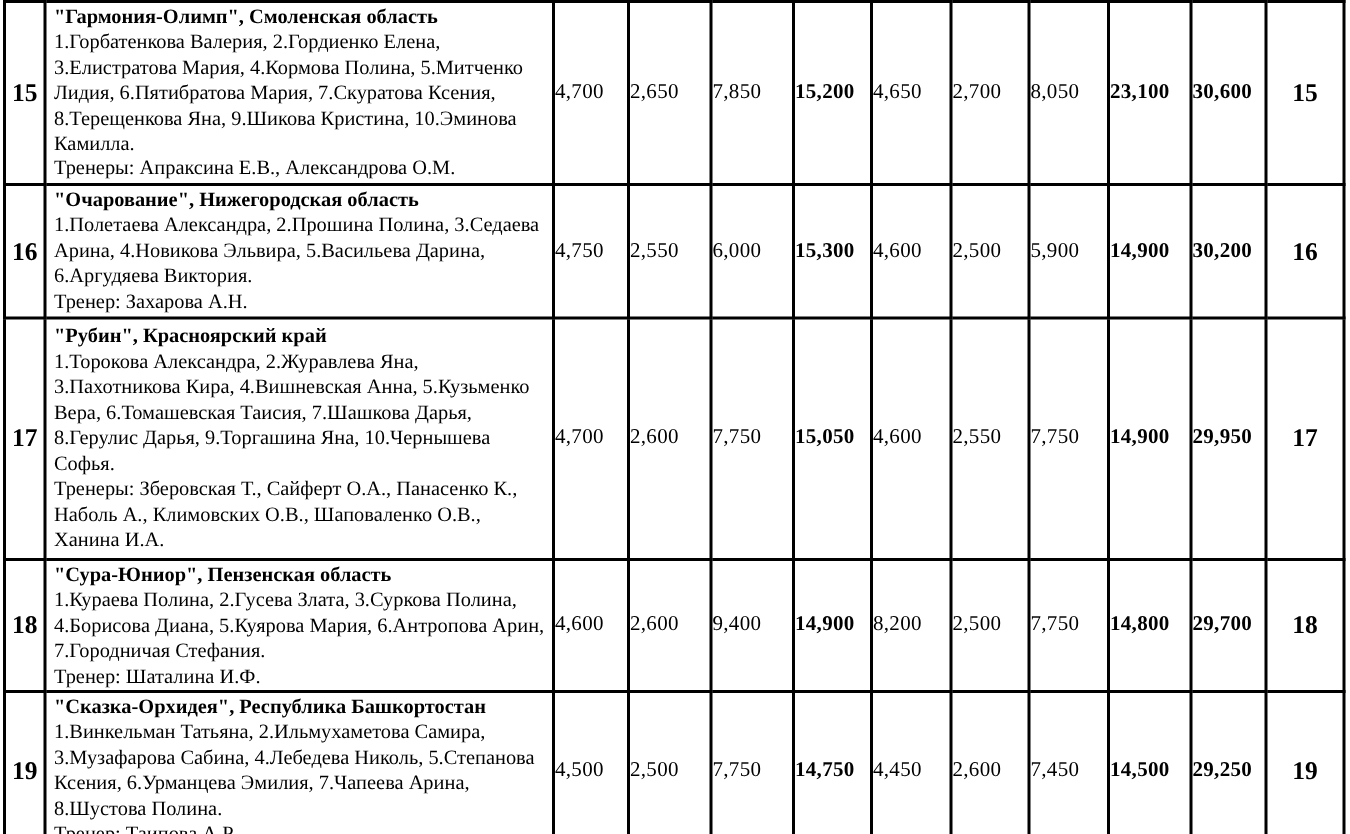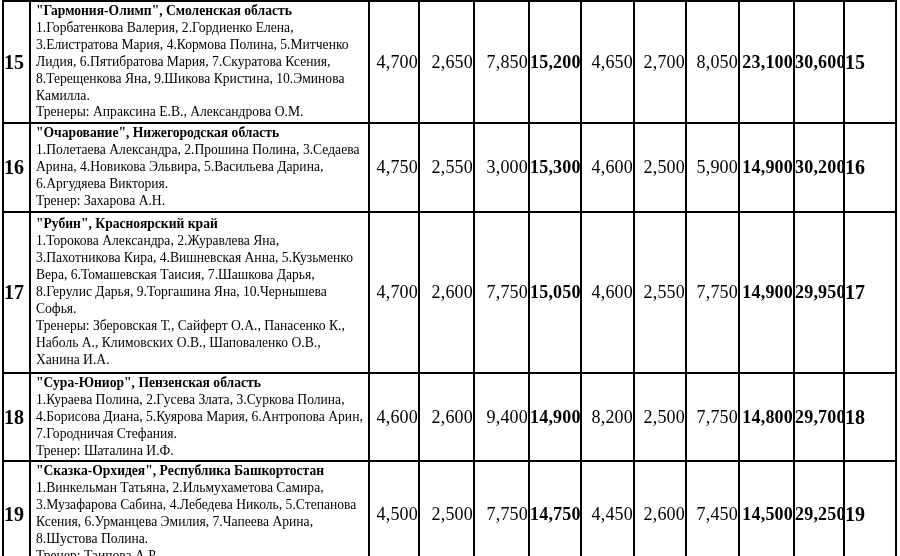--- a/index.html
+++ b/index.html
@@ -15,33 +15,34 @@
     table-layout: fixed;
     width: 893px;
     margin-left: 2px;
   }
   td {
     border: 2px solid #000000;
     vertical-align: middle;
     overflow: hidden;
   }
   td.numcell {
+    text-align: center;
     font-weight: bold;
-    font-size: 20px;
+    font-size: 17px;
   }
   td.teamcell {
     vertical-align: middle;
     padding: 1px 4px 1px 5px;
     font-size: 13.6px;
     line-height: 16.9px;
   }
   .team-name { font-weight: bold; }
   td.score {
-    text-align: right;
-    font-size: 18px;
+    text-align: left;
+    font-size: 14px;
     letter-spacing: 0.2px;
     font-family: Liberation Serif, serif;
   }
   td.score.b { font-weight: bold; }
   tr.r0 { height: 121px; }
   tr.r1 { height: 82px; }
   tr.r2 { height: 161px; }
   tr.r3 { height: 87px; }
   tr.r4 { height: 101px; }
   tr.r4 td { border-bottom-width: 3px; }
@@ -87,21 +88,21 @@
 
   <tr class="r1">
     <td class="numcell">16</td>
     <td class="teamcell">
       <span class="team-name">"Очарование", Нижегородская область</span><br>
       <span>1.Полетаева Александра, 2.Прошина Полина, 3.Седаева Арина, 4.Новикова Эльвира, 5.Васильева Дарина, 6.Аргудяева Виктория.</span><br>
       <span>Тренер: Захарова А.Н.</span>
     </td>
     <td class="score">4,750</td>
     <td class="score">2,550</td>
-    <td class="score">3,000</td>
+    <td class="score">6,000</td>
     <td class="score b">15,300</td>
     <td class="score">4,600</td>
     <td class="score">2,500</td>
     <td class="score">5,900</td>
     <td class="score b">14,900</td>
     <td class="score b">30,200</td>
     <td class="numcell">16</td>
   </tr>
 
   <tr class="r2">

